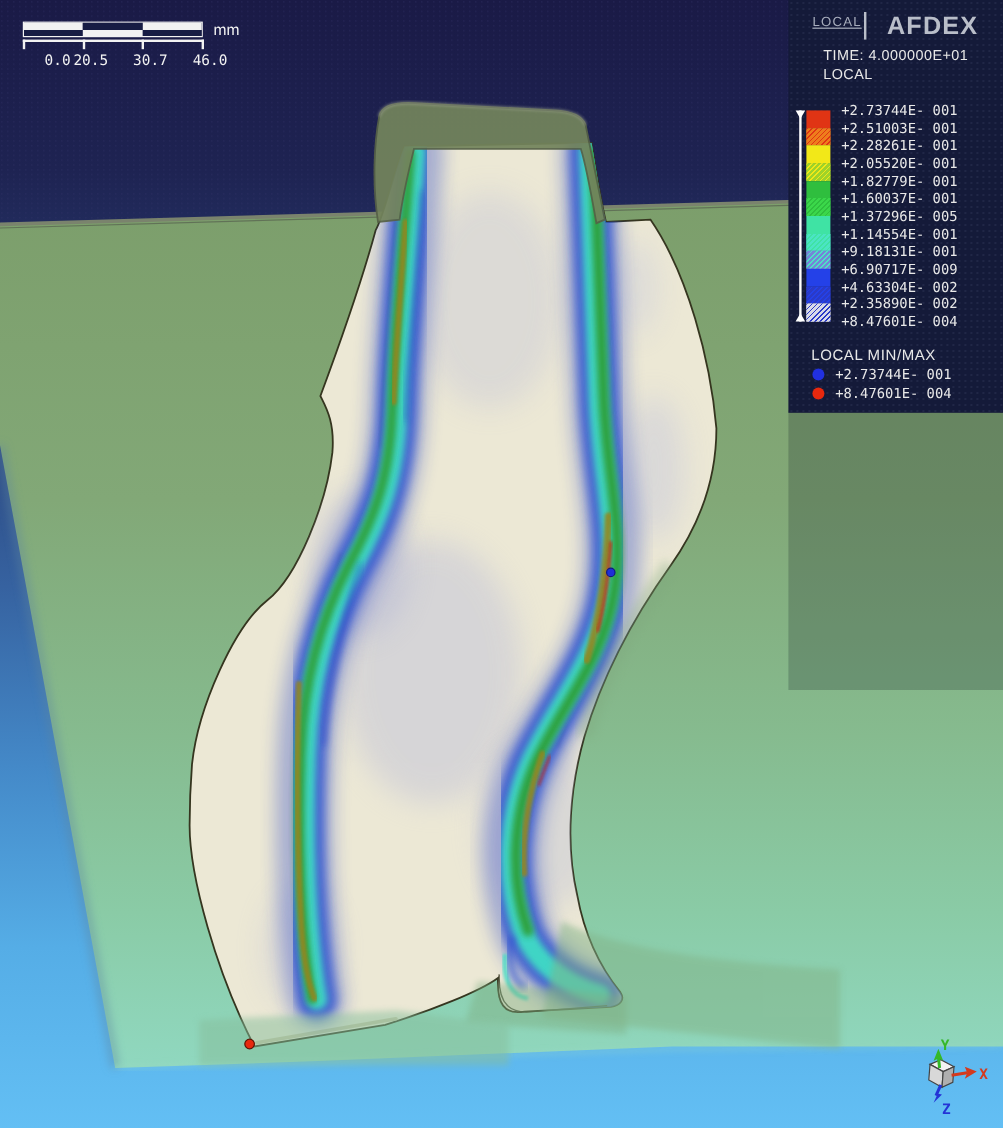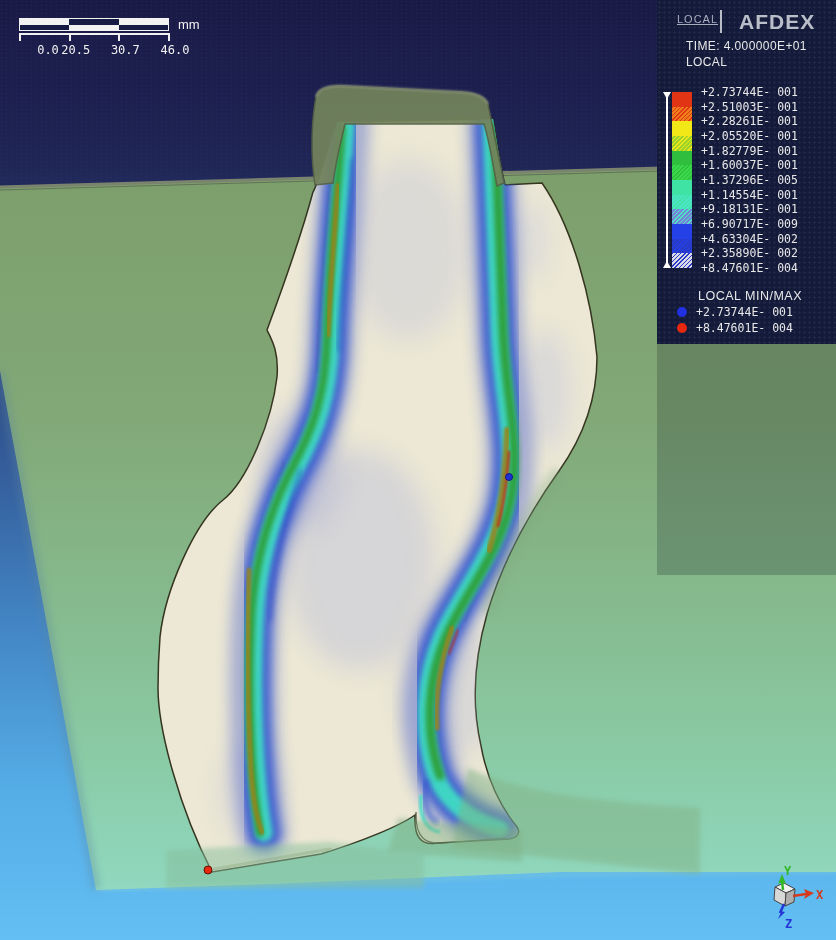--- a/index.html
+++ b/index.html
@@ -37,21 +37,21 @@
   
   .legend-guide{position:absolute;left:9px;top:92px;width:2px;height:176px;background:#fff;}
   .legend-guide .tri{position:absolute;left:-3px;width:0;height:0;}
   .tri-top{top:0;border-left:4px solid transparent;border-right:4px solid transparent;border-top:7px solid #fff;}
   .tri-bot{bottom:0;border-left:4px solid transparent;border-right:4px solid transparent;border-bottom:7px solid #fff;}
   .legend-bar{position:absolute;left:15px;top:92px;width:20px;height:176px;display:flex;flex-direction:column;}
   .swatch{width:20px;flex:1 1 auto;}
   .legend-labels{position:absolute;left:44px;top:85px;font-family:"DejaVu Sans Mono",monospace;
       font-size:11.5px;line-height:14.66px;white-space:pre;}
   
-  .lmm-title{position:absolute;left:19px;top:289px;font-size:12.5px;letter-spacing:.5px;margin-left:22px;}
+  .lmm-title{position:absolute;left:19px;top:289px;font-size:12.5px;letter-spacing:.5px;}
   .lmm-row{position:absolute;left:20px;height:15px;font-family:"DejaVu Sans Mono",monospace;
       font-size:11.5px;display:flex;align-items:center;gap:9px;}
   .lmm-max{top:304px;} .lmm-min{top:320px;}
   .dot{width:10px;height:10px;border-radius:50%;display:inline-block;}
 </style>
 </head>
 <body>
 
 <div class="stage">
 

